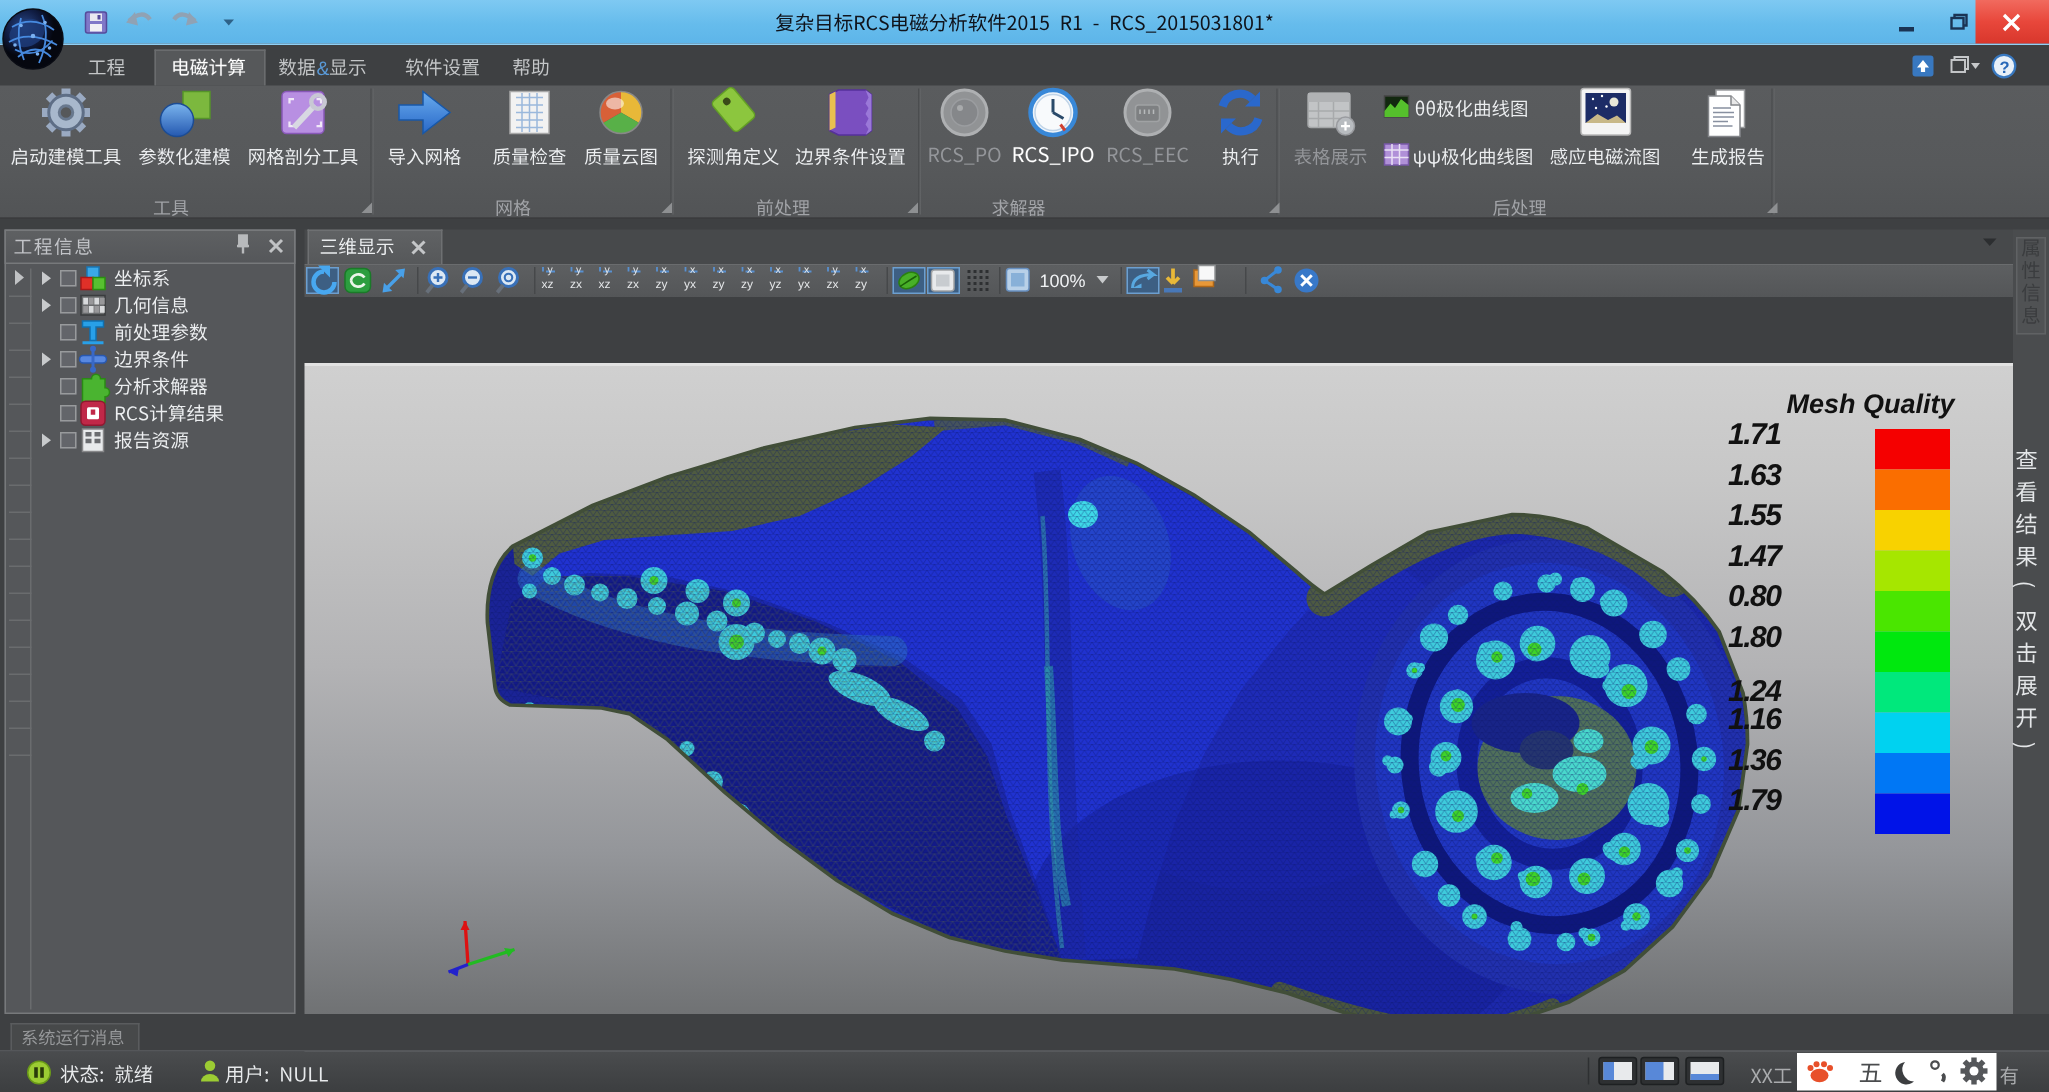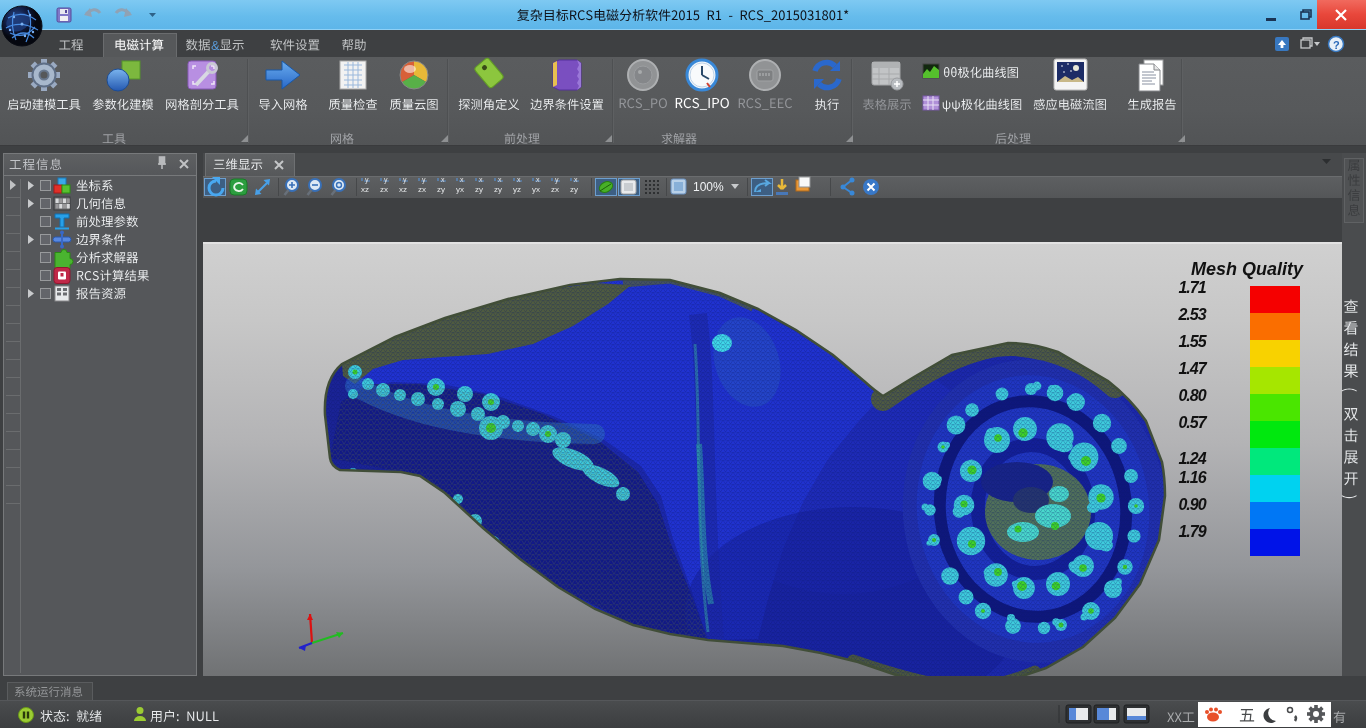--- a/index.html
+++ b/index.html
@@ -36,22 +36,22 @@
 #vtoolbar { position:absolute; left:203px; top:176px; width:1139px; height:22px;
   background:linear-gradient(180deg,#5d5f61,#545658); border-top:1px solid #6a6c6e; }
 .tbtn { position:absolute; top:178px; width:19px; height:18px; }
 .tbtn.hl { background:#3d5f83; border:1px solid #6d9fcf; }
 .tsep { position:absolute; top:178px; width:1px; height:18px; background:#46484a; }
 
 #viewport { position:absolute; left:203px; top:198px; width:1212px; height:478px;
   background:linear-gradient(180deg,#d0d0d0 0%,#c7c7c7 16%,#b3b3b5 42%,#94969a 68%,#717375 90%,#6a6c6e 100%);
   border-top:2px solid #e2e2e2;margin-top:44px; }
 
-.leg-num { position:absolute; width:80px; text-align:center;
-  font-style:italic; font-weight:bold; font-size:16px; color:#111; letter-spacing:-1px;}
+.leg-num { position:absolute; width:80px; text-align:left;
+  font-style:italic; font-weight:bold; font-size:20px; color:#111; letter-spacing:-1px;}
 .leg-sw { position:absolute; left:1047px; width:50px; height:27px; }
 #leg-title { position:absolute; left:969px; top:15px; width:150px; text-align:center;
   font-style:italic; font-weight:bold; font-size:18px; color:#111; }
 
 #rightstrip { position:absolute; left:1342px; top:153px; width:24px; height:523px; background:#4a4c4e; }
 #ghosttab { position:absolute; left:1344px; top:158px; width:20px; height:65px;
   background:#505254; border:1px solid #606264; }
 
 #bottomrow { position:absolute; left:0; top:676px; width:1366px; height:24px; background:#3e4042; }
 #btab { position:absolute; left:7px; top:682px; width:86px; height:18px;
@@ -281,28 +281,28 @@
 <div class="leg-sw" style="top:69px;background:#fa6e00"></div>
 <div class="leg-sw" style="top:96px;background:#f8d200"></div>
 <div class="leg-sw" style="top:123px;background:#a6e600"></div>
 <div class="leg-sw" style="top:150px;background:#4ae600"></div>
 <div class="leg-sw" style="top:177px;background:#00e80e"></div>
 <div class="leg-sw" style="top:204px;background:#00e87c"></div>
 <div class="leg-sw" style="top:231px;background:#00d2f0"></div>
 <div class="leg-sw" style="top:258px;background:#0077f5"></div>
 <div class="leg-sw" style="top:285px;background:#0013e8"></div>
 <div class="leg-num" style="left:949px;top:35px">1.71</div>
-<div class="leg-num" style="left:949px;top:62px">2.53</div>
+<div class="leg-num" style="left:949px;top:62px">1.63</div>
 <div class="leg-num" style="left:949px;top:89px">1.55</div>
 <div class="leg-num" style="left:949px;top:116px">1.47</div>
 <div class="leg-num" style="left:949px;top:143px">0.80</div>
-<div class="leg-num" style="left:949px;top:170px">0.57</div>
+<div class="leg-num" style="left:949px;top:170px">1.80</div>
 <div class="leg-num" style="left:949px;top:206px">1.24</div>
 <div class="leg-num" style="left:949px;top:225px">1.16</div>
-<div class="leg-num" style="left:949px;top:252px">0.90</div>
+<div class="leg-num" style="left:949px;top:252px">1.36</div>
 <div class="leg-num" style="left:949px;top:279px">1.79</div>
 </div>
 <div id="leftpanel"></div>
 <div id="lp-head"></div>
 <div id="lp-gutter"></div>
 <div class="gut-line" style="top:197px"></div>
 <div class="gut-line" style="top:215px"></div>
 <div class="gut-line" style="top:233px"></div>
 <div class="gut-line" style="top:251px"></div>
 <div class="gut-line" style="top:269px"></div>

